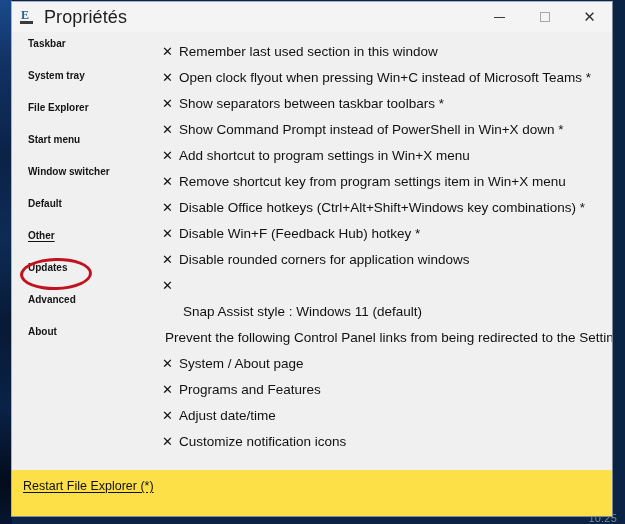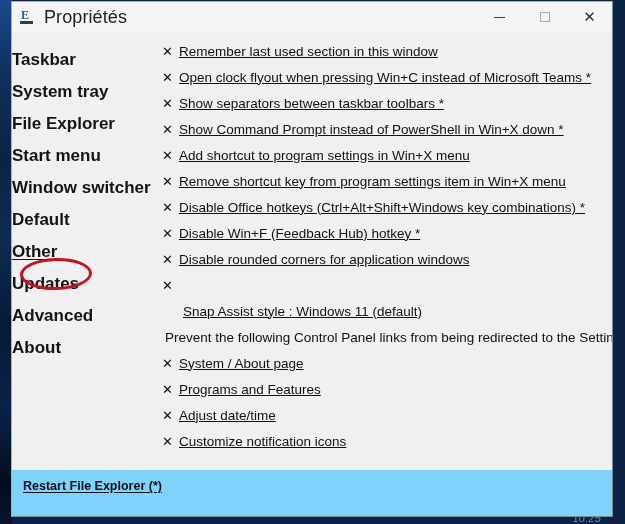--- a/index.html
+++ b/index.html
@@ -32,21 +32,21 @@
     background-color: #123congressional;
   }
   #desktop-left {
     position: absolute;
     left: 0; top: 0;
     width: 12px; height: 524px;
     background: linear-gradient(180deg,#1a4a8c 0%,#113263 12%,#0b2247 30%,#0e2b55 45%,#071a36 62%,#0a2247 78%,#030c1c 92%,#061530 100%);
   }
   #taskbar-clock {
     position: absolute;
-    right: 24px; bottom: 0px;
+    right: 8px; bottom: 0px;
     font-size: 11px;
     color: #d9d9d9;
     opacity: .55;
     letter-spacing: .2px;
   }
 
   
   #window {
     position: absolute;
     left: 11px; top: 1px;
@@ -143,23 +143,23 @@
   
   #sidebar {
     width: 146px;
     flex: 0 0 146px;
     padding-top: 6px;
     position: relative;
   }
   .nav-item {
     height: 32px;
     display: flex;
-    align-items: flex-end;
-    padding-left: 0;
-    font-size: 17px;
+    align-items: flex-start;
+    padding-left: 16px;
+    font-size: 10px;
     font-weight: 700;
     color: #141414;
     white-space: nowrap;
   }
   .nav-item.selected .nav-label {
     text-decoration: underline;
     text-underline-offset: 2px;
   }
   #annotation-ellipse {
     position: absolute;
@@ -190,38 +190,37 @@
     width: 20px;
     flex: 0 0 20px;
     text-align: left;
     font-size: 13px;
     font-weight: 700;
     color: #0f0f0f;
     font-family: "DejaVu Sans", sans-serif;
     padding-left: 4px;
     box-sizing: border-box;
   }
-  .opt-row .opt-label { padding-left: 1px; text-decoration: underline; }
+  .opt-row .opt-label { padding-left: 1px; }
   .opt-row.no-mark .opt-label { padding-left: 25px; text-align: right; }
   .section-note {
     height: 26px;
     display: flex;
     align-items: center;
     padding-left: 7px;
     font-size: 13.5px;
     color: #111;
     white-space: nowrap;
   }
 
   
   #footer {
     flex: 0 0 46px;
     position: relative;
-    background: #7dd3fc;
-    font-weight: bold;
+    background: #fde047;
   }
   #restart-link {
     position: absolute;
     left: 11px; top: 9px;
     font-size: 12.5px;
     color: #111;
     text-decoration: underline;
     text-underline-offset: 2px;
   }
 </style>

